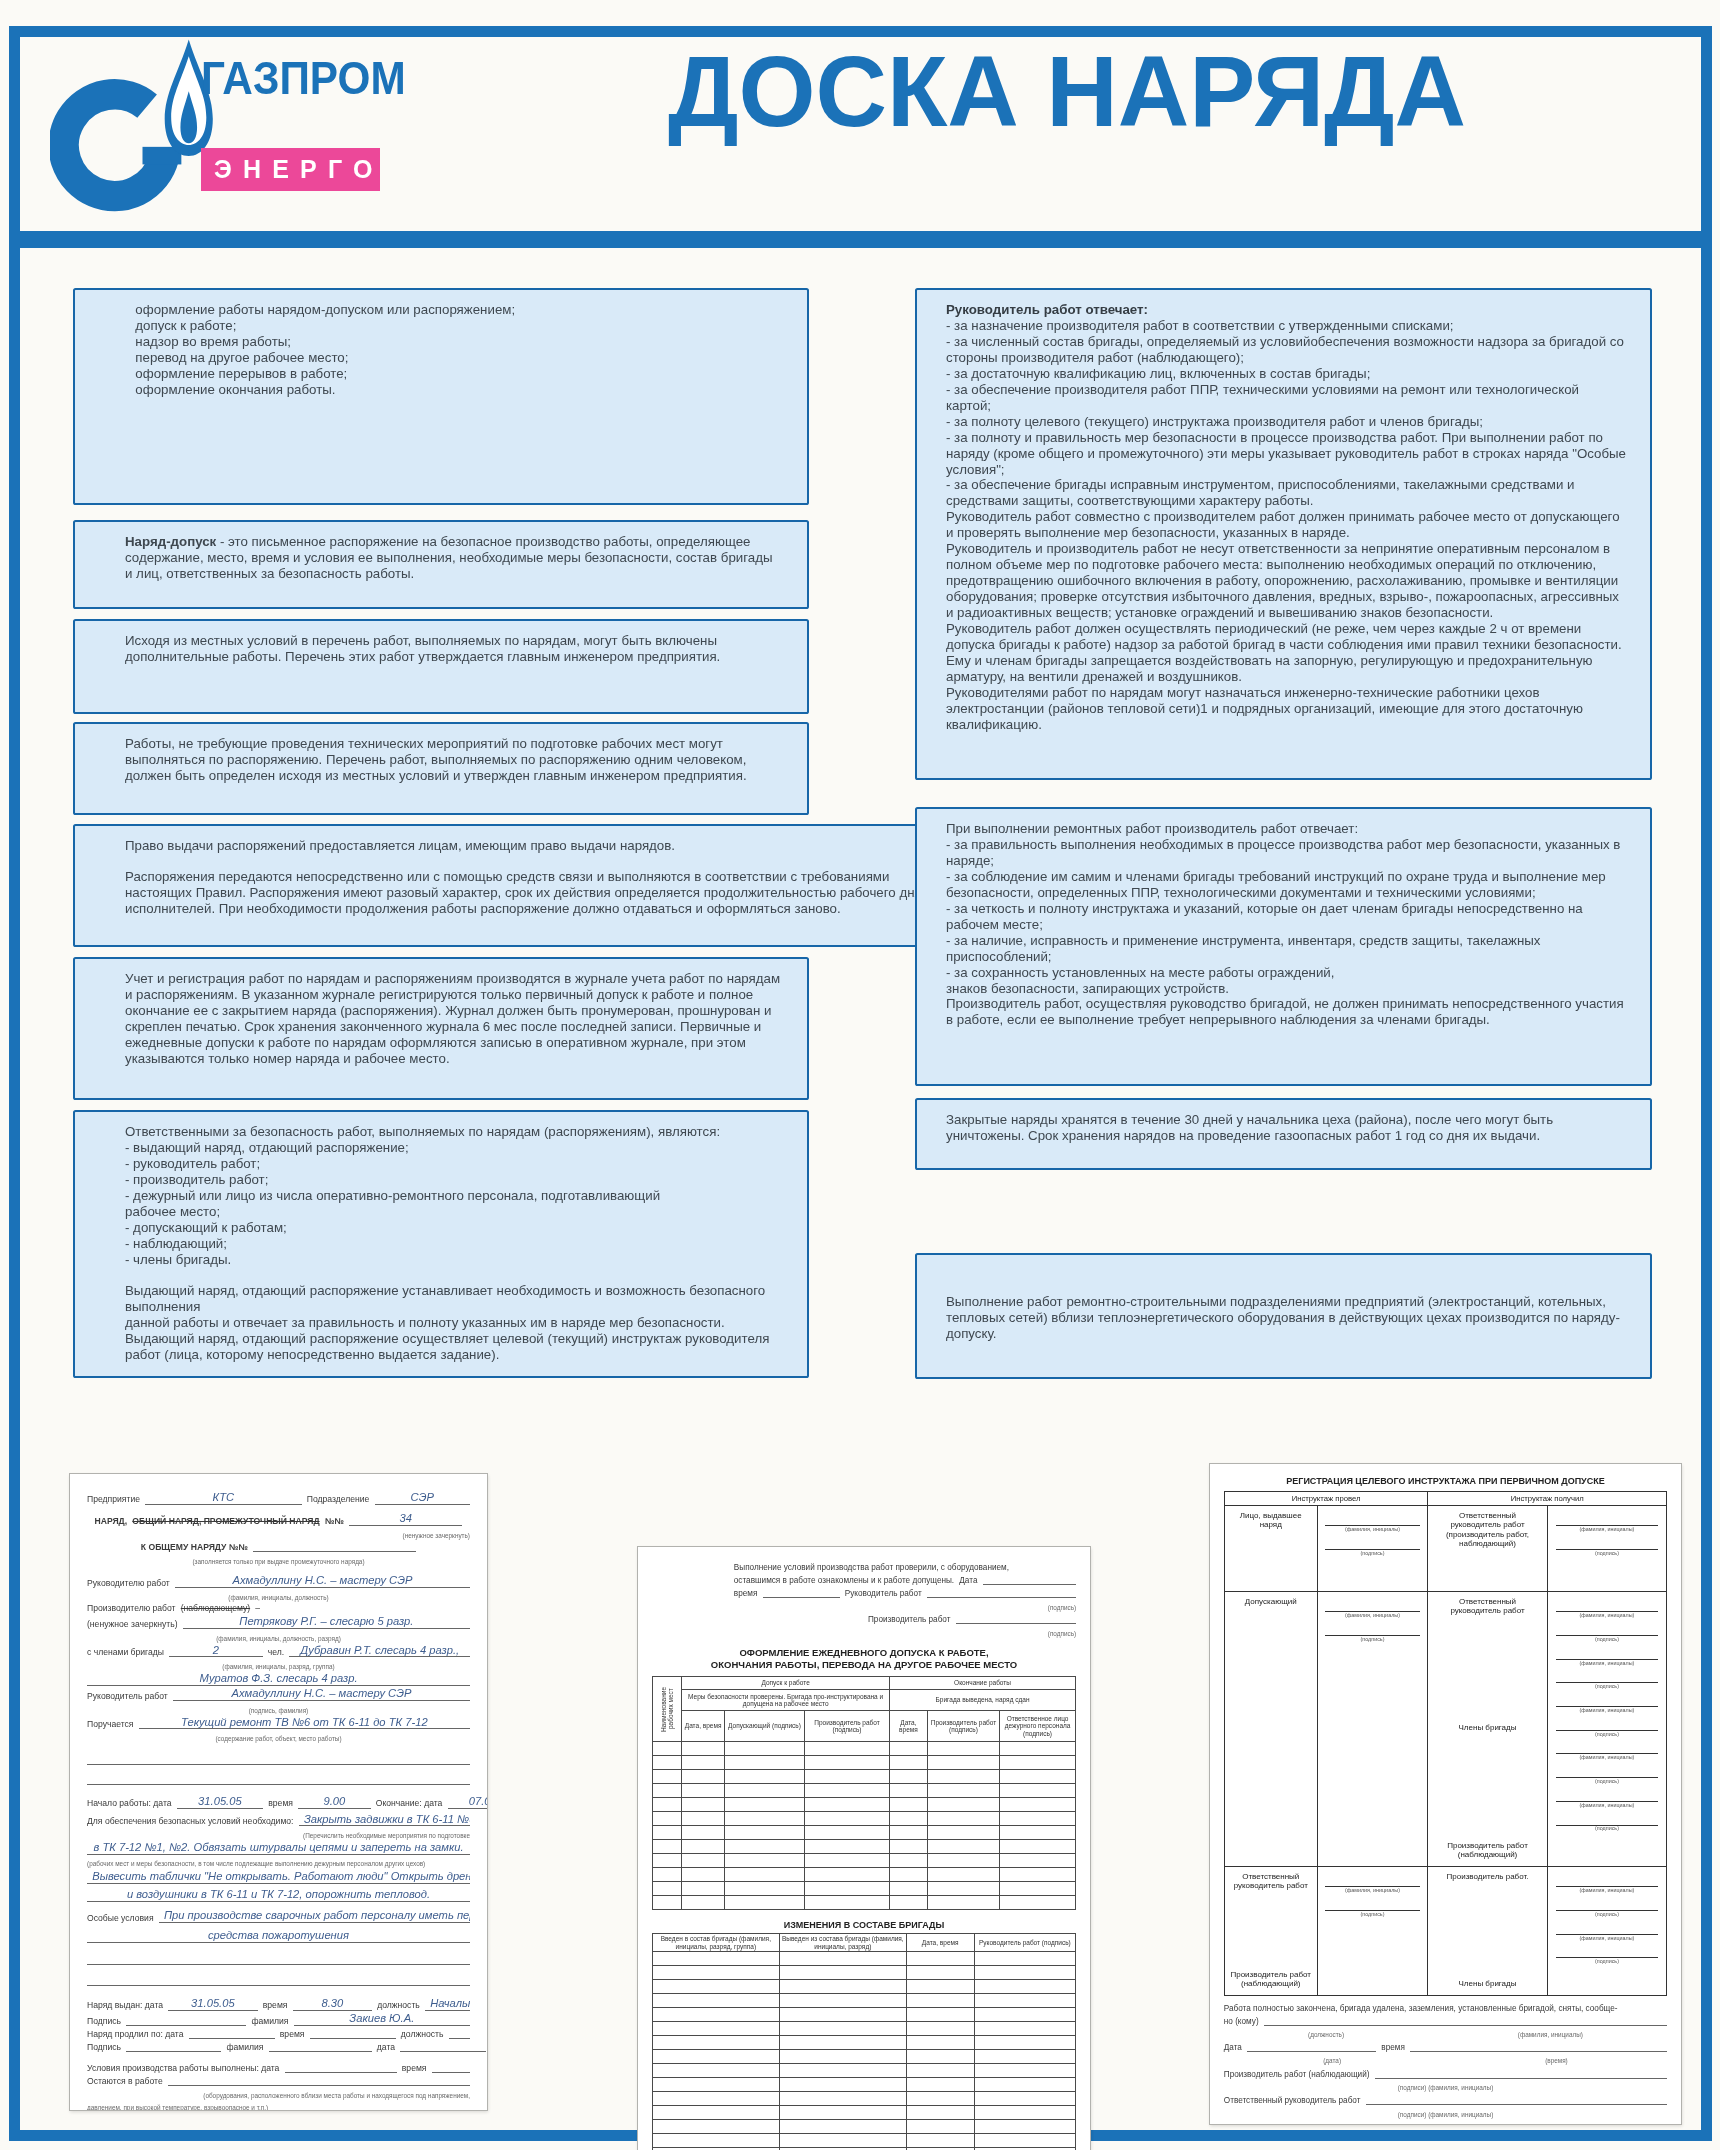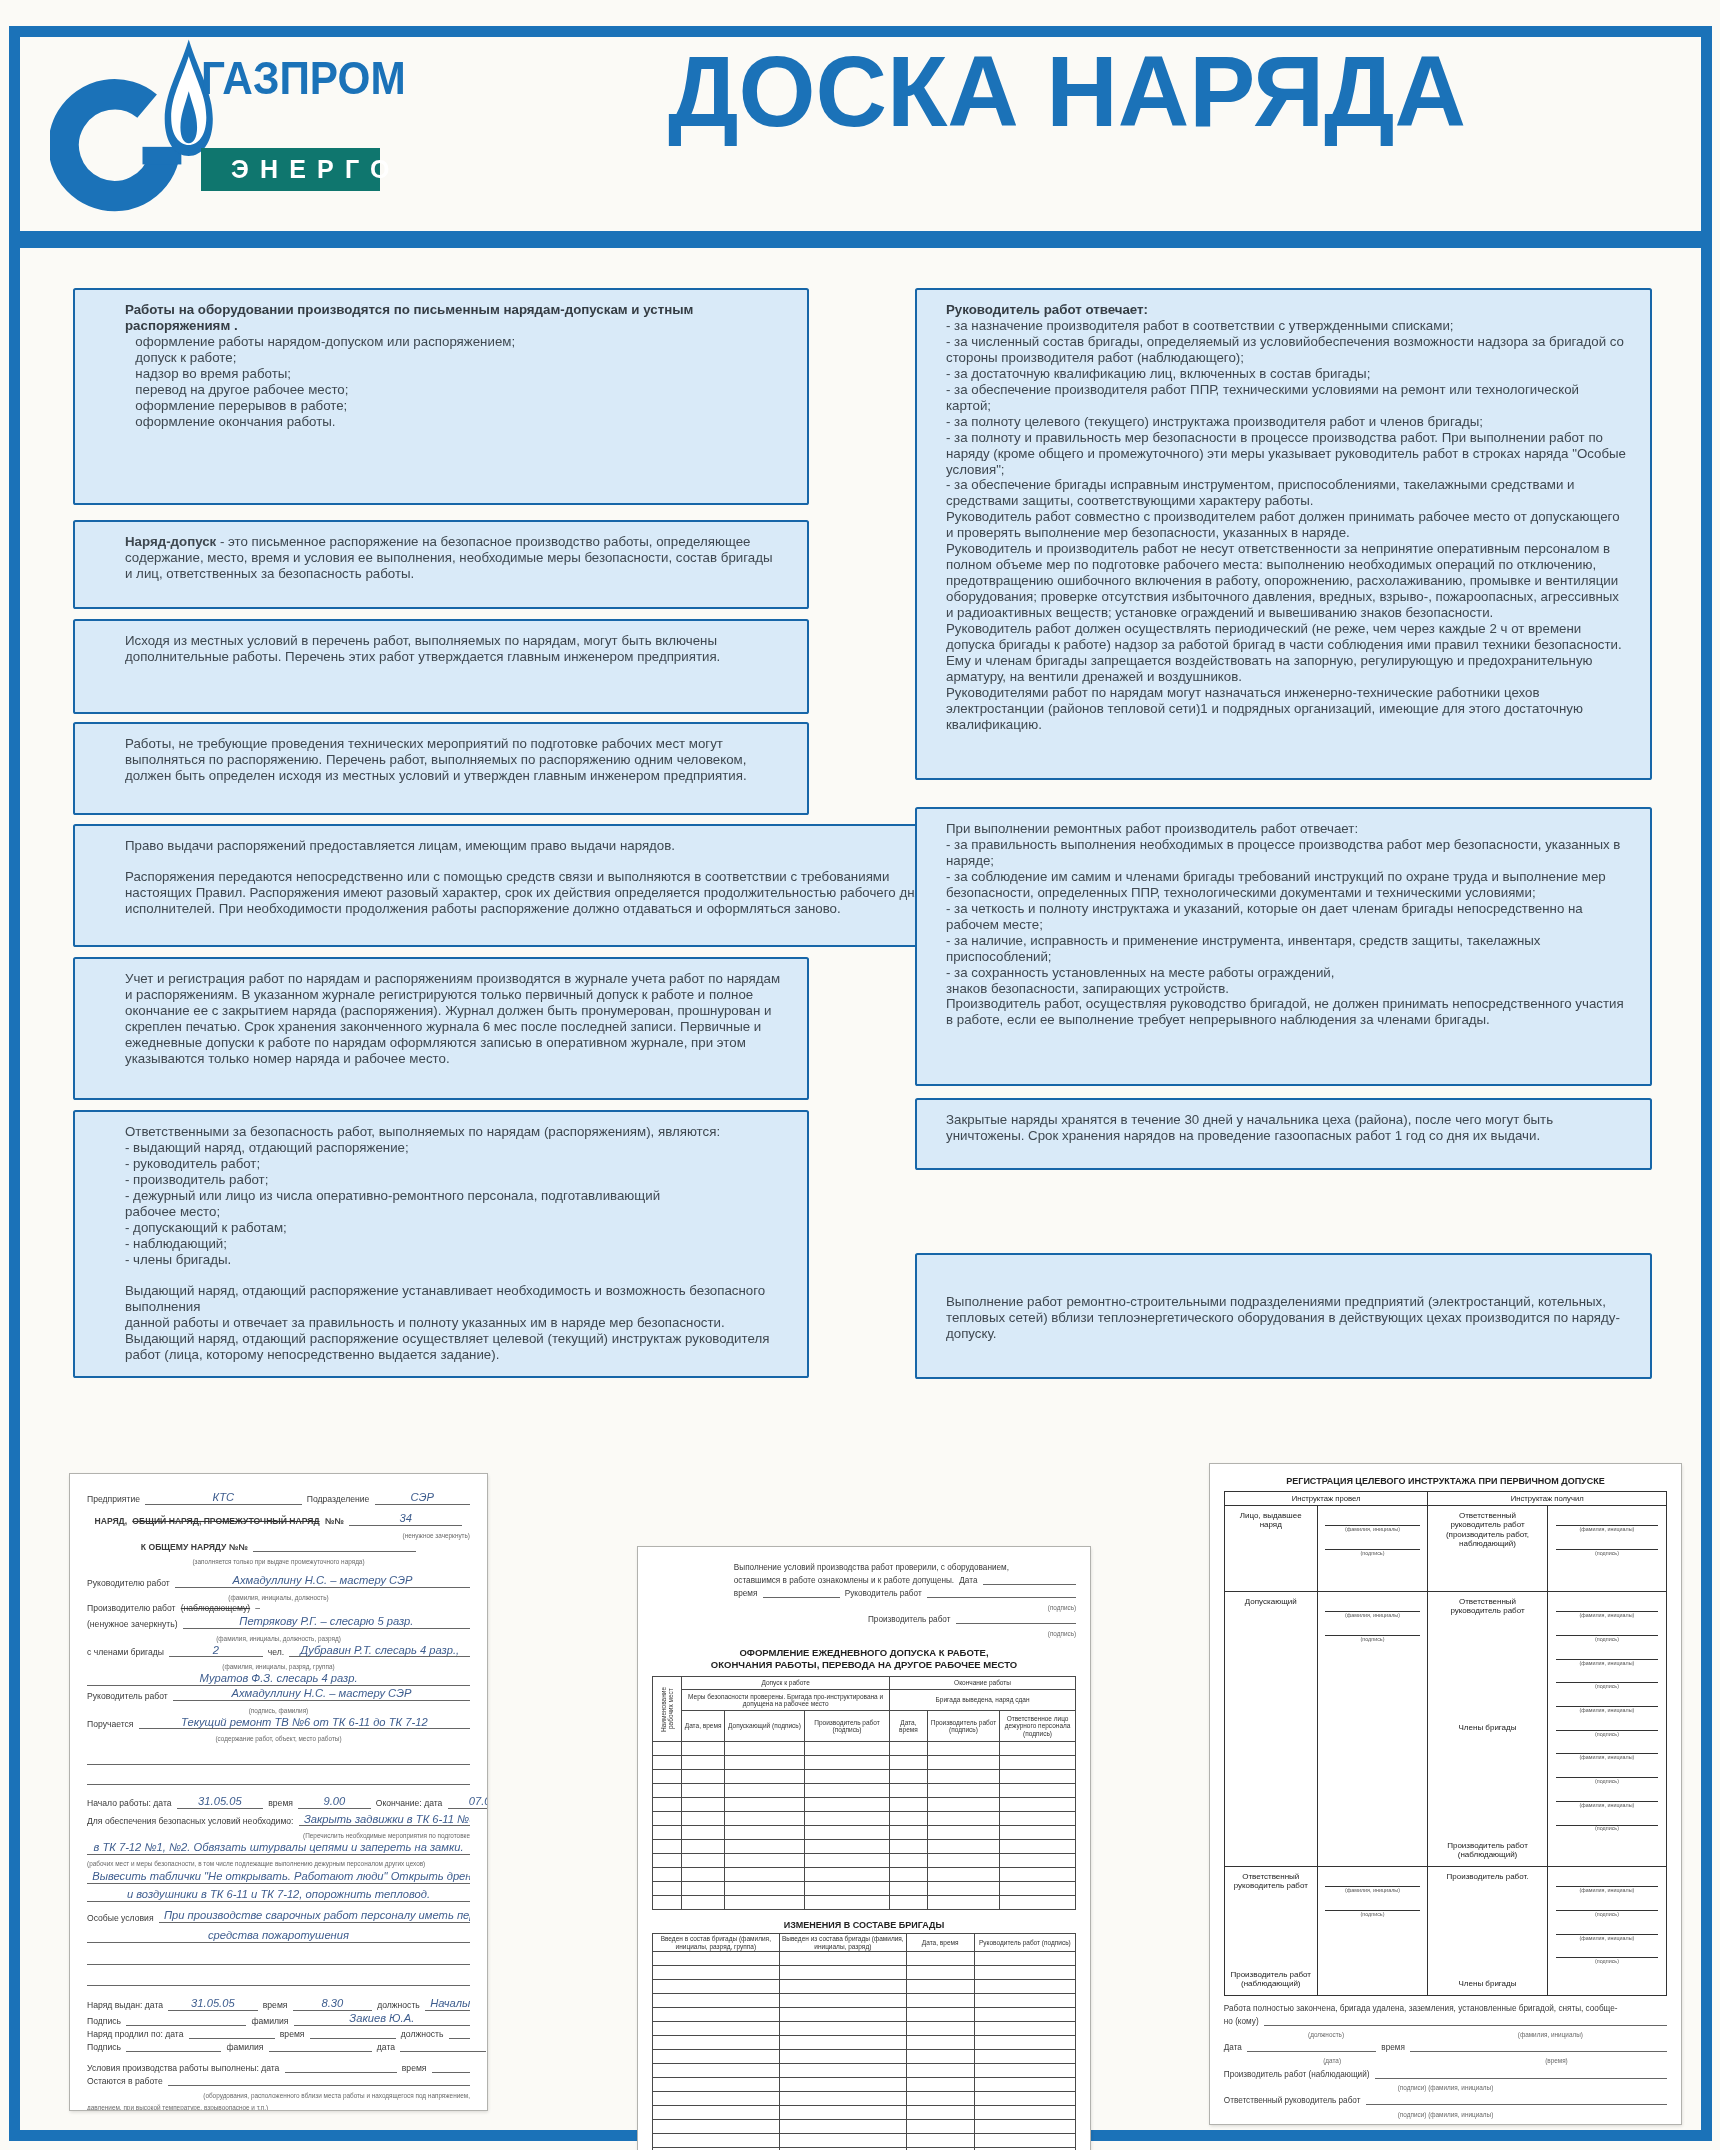--- a/index.html
+++ b/index.html
@@ -5,21 +5,21 @@
   html,body{margin:0;padding:0;}
   body{width:1721px;height:2151px;background:#fbfaf6;font-family:"Liberation Sans",sans-serif;position:relative;overflow:hidden;}
   .page{position:absolute;inset:0;}
   
   .frame{position:absolute;left:8.6px;top:26px;right:8.6px;bottom:10.3px;border:11.2px solid #1b72b8;pointer-events:none;}
   .stripe{position:absolute;left:20px;right:20px;top:231px;height:17px;background:#1b72b8;}
   
   .logo{position:absolute;left:50px;top:34px;width:344px;height:189px;}
   .logo svg{position:absolute;left:0;top:0;}
   .logo-t1{position:absolute;left:151px;top:17px;font-size:46px;font-weight:bold;color:#1b72b8;letter-spacing:0px;transform:scaleX(.92);transform-origin:left;white-space:nowrap;}
-  .logo-t2{position:absolute;left:151px;top:114px;width:179px;height:43px;background:#0f766e;color:#fff;font-size:25px;font-weight:bold;letter-spacing:11.2px;line-height:43px;padding-left:30px;box-sizing:border-box;white-space:nowrap;}
+  .logo-t2{position:absolute;left:151px;top:114px;width:179px;height:43px;background:#ec4899;color:#fff;font-size:25px;font-weight:bold;letter-spacing:11.2px;line-height:43px;padding-left:13px;box-sizing:border-box;white-space:nowrap;}
   
   .title{position:absolute;left:465px;right:52px;top:34px;text-align:center;font-size:100px;font-weight:bold;color:#1b72b8;transform:scaleX(.99);white-space:nowrap;}
   
   .infobox{position:absolute;background:#d9eaf8;border:2.6px solid #1766a8;border-radius:2.6px;box-sizing:border-box;padding:12px 24px 8.6px 50px;color:#3f4850;overflow:hidden;}
   .infobox.rt{padding-left:29px;}
   .infobox.vc{display:flex;flex-direction:column;justify-content:center;}
   .para{font-size:13.3px;line-height:1.2;white-space:pre-line;}
   .para.b{font-weight:bold;color:#353d44;}
   .para.gap{margin-top:15.5px;}
   .para.ind{padding-left:10.3px;}
@@ -80,21 +80,20 @@
     </svg>
     <div class="logo-t1">ГАЗПРОМ</div>
     <div class="logo-t2">ЭНЕРГО</div>
   </div>
 
   <div class="title">ДОСКА НАРЯДА</div>
   <div class="stripe"></div>
 
   <div id="leftcol">
       <div class="infobox" style="left: 73px; width: 736px; top: 288px; height: 217px;">
-        <div class="para b">Работы на оборудовании производятся по письменным нарядам-допускам и устным распоряжениям .</div>
         <div class="para ind">оформление работы нарядом-допуском или распоряжением;
 допуск к работе;
 надзор во время работы;
 перевод на другое рабочее место;
 оформление перерывов в работе;
 оформление окончания работы.</div>
       </div>
       <div class="infobox" style="left: 73px; width: 736px; top: 520px; height: 89px;">
         <div class="para"><b>Наряд-допуск</b> - это письменное распоряжение на безопасное производство работы, определяющее содержание, место, время и условия ее выполнения, необходимые меры безопасности, состав бригады и лиц, ответственных за безопасность работы.</div>
       </div>

